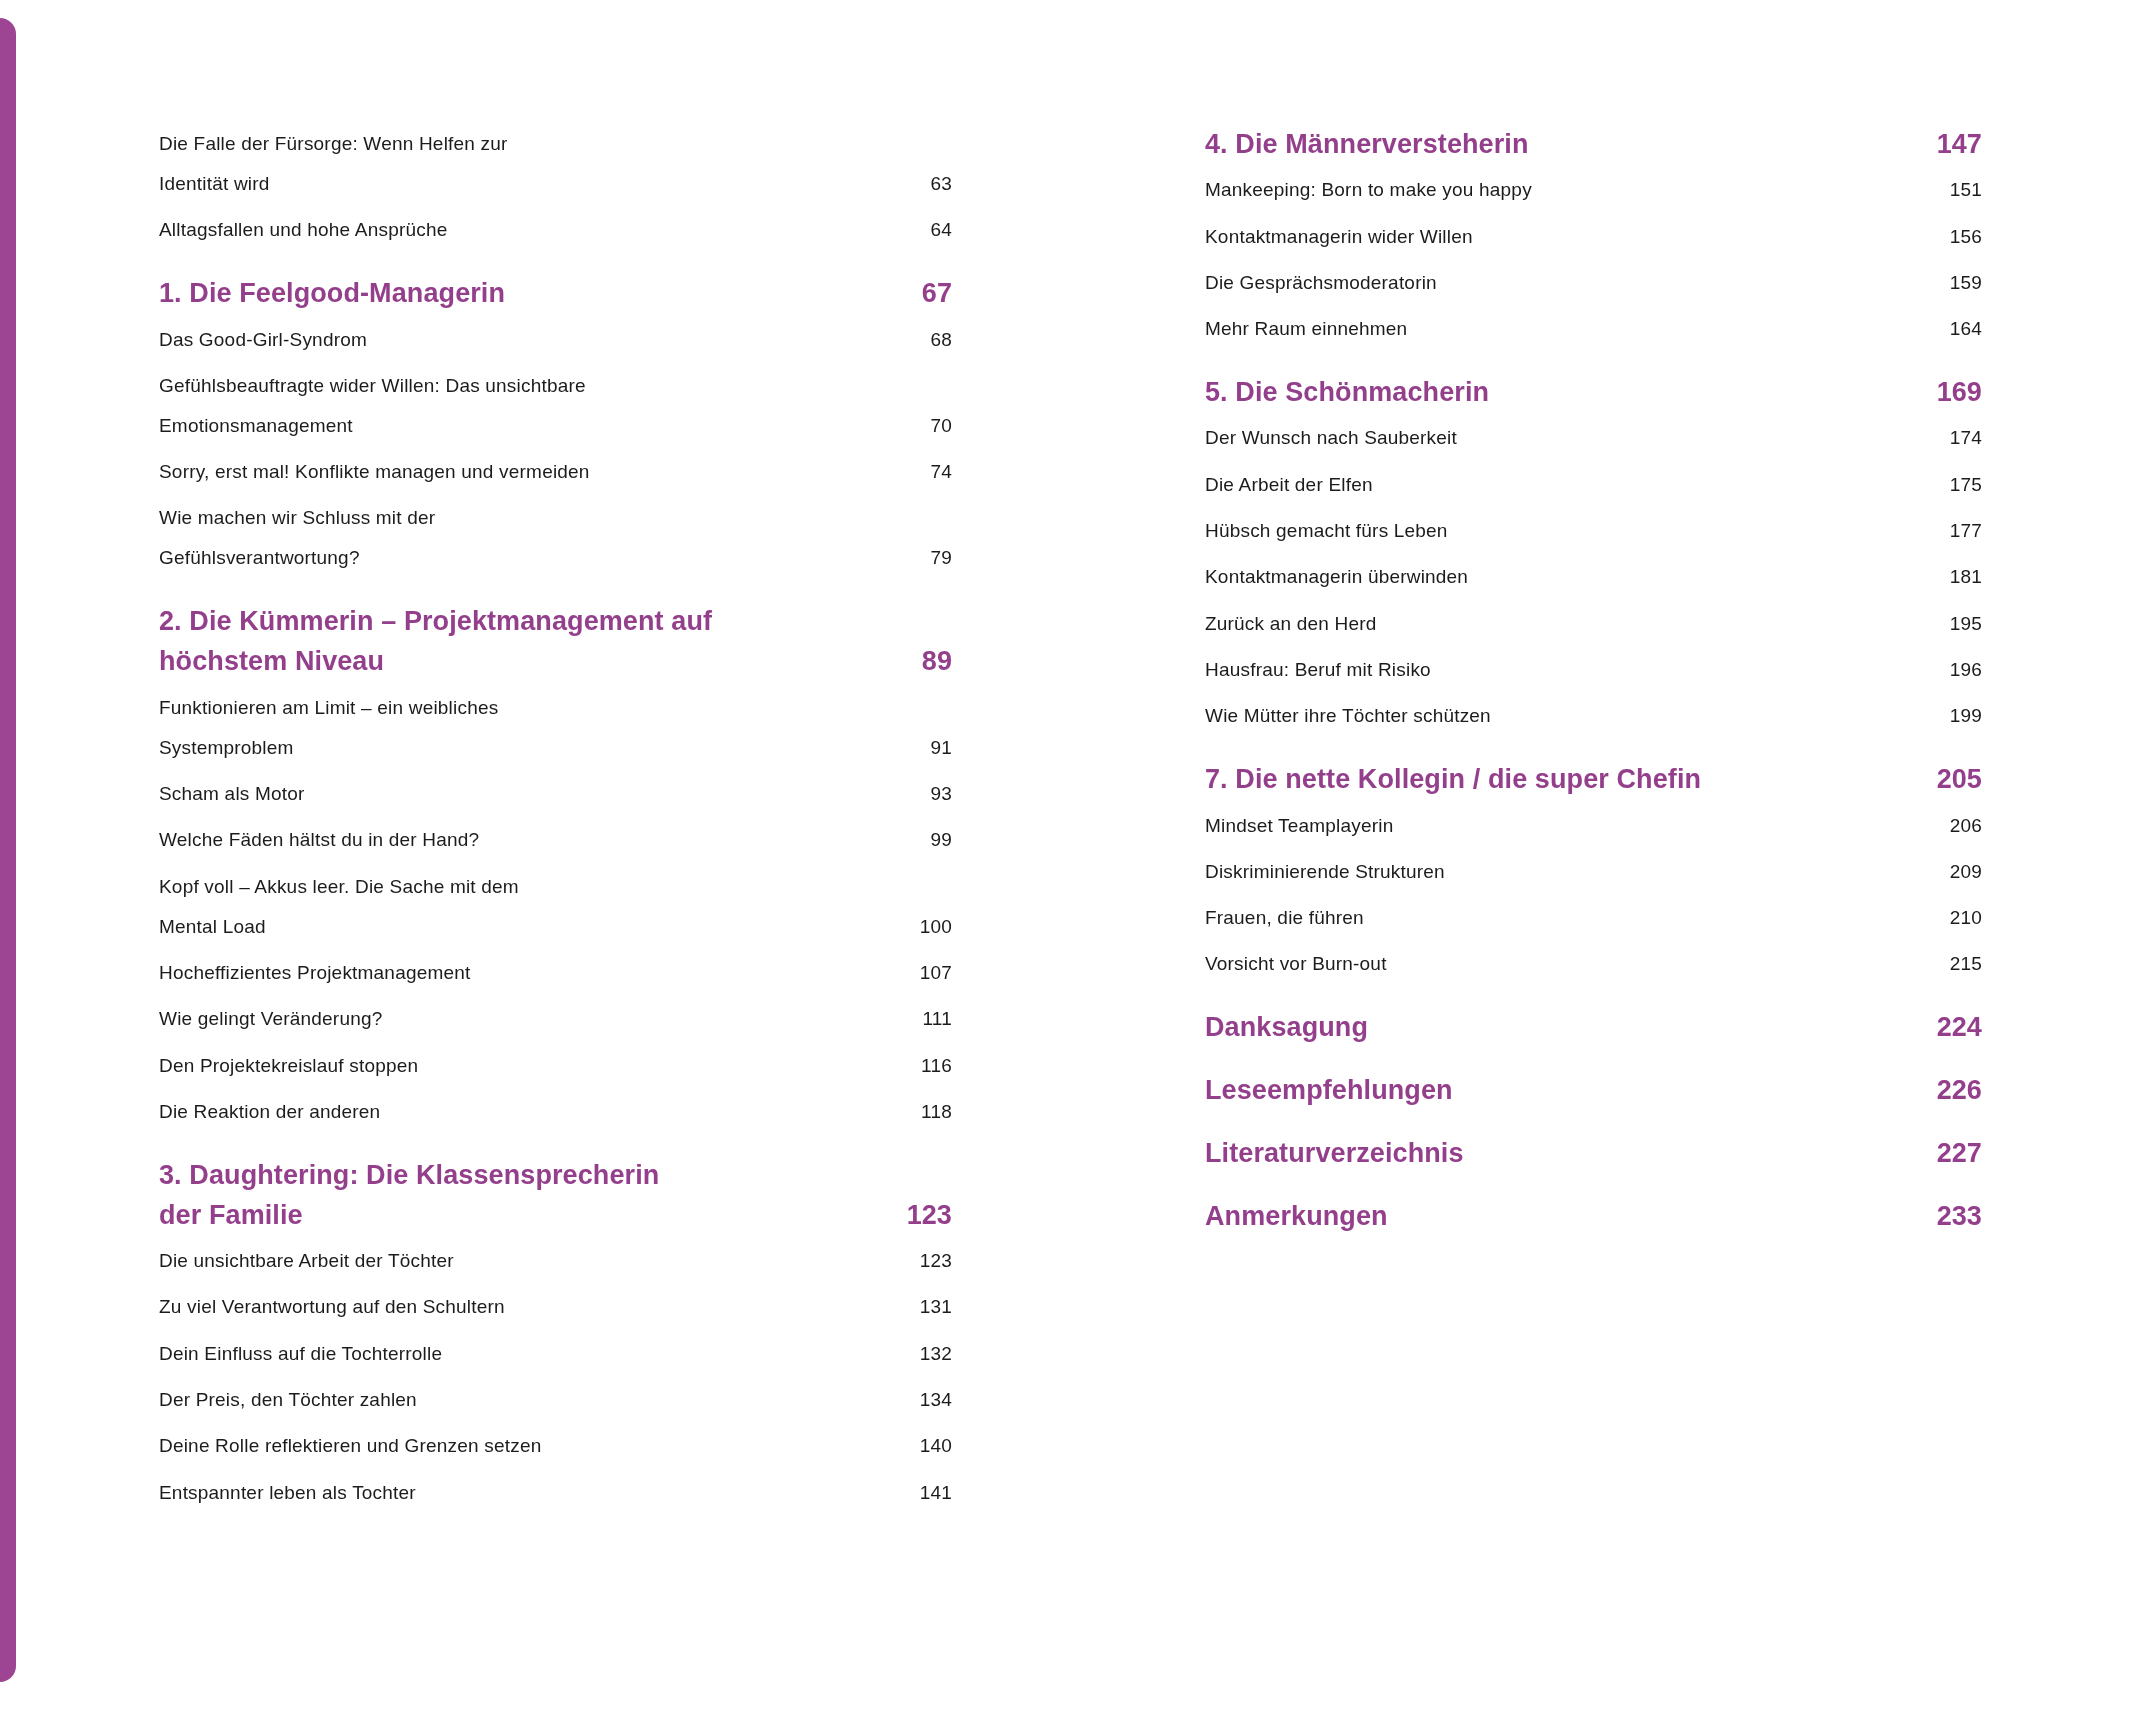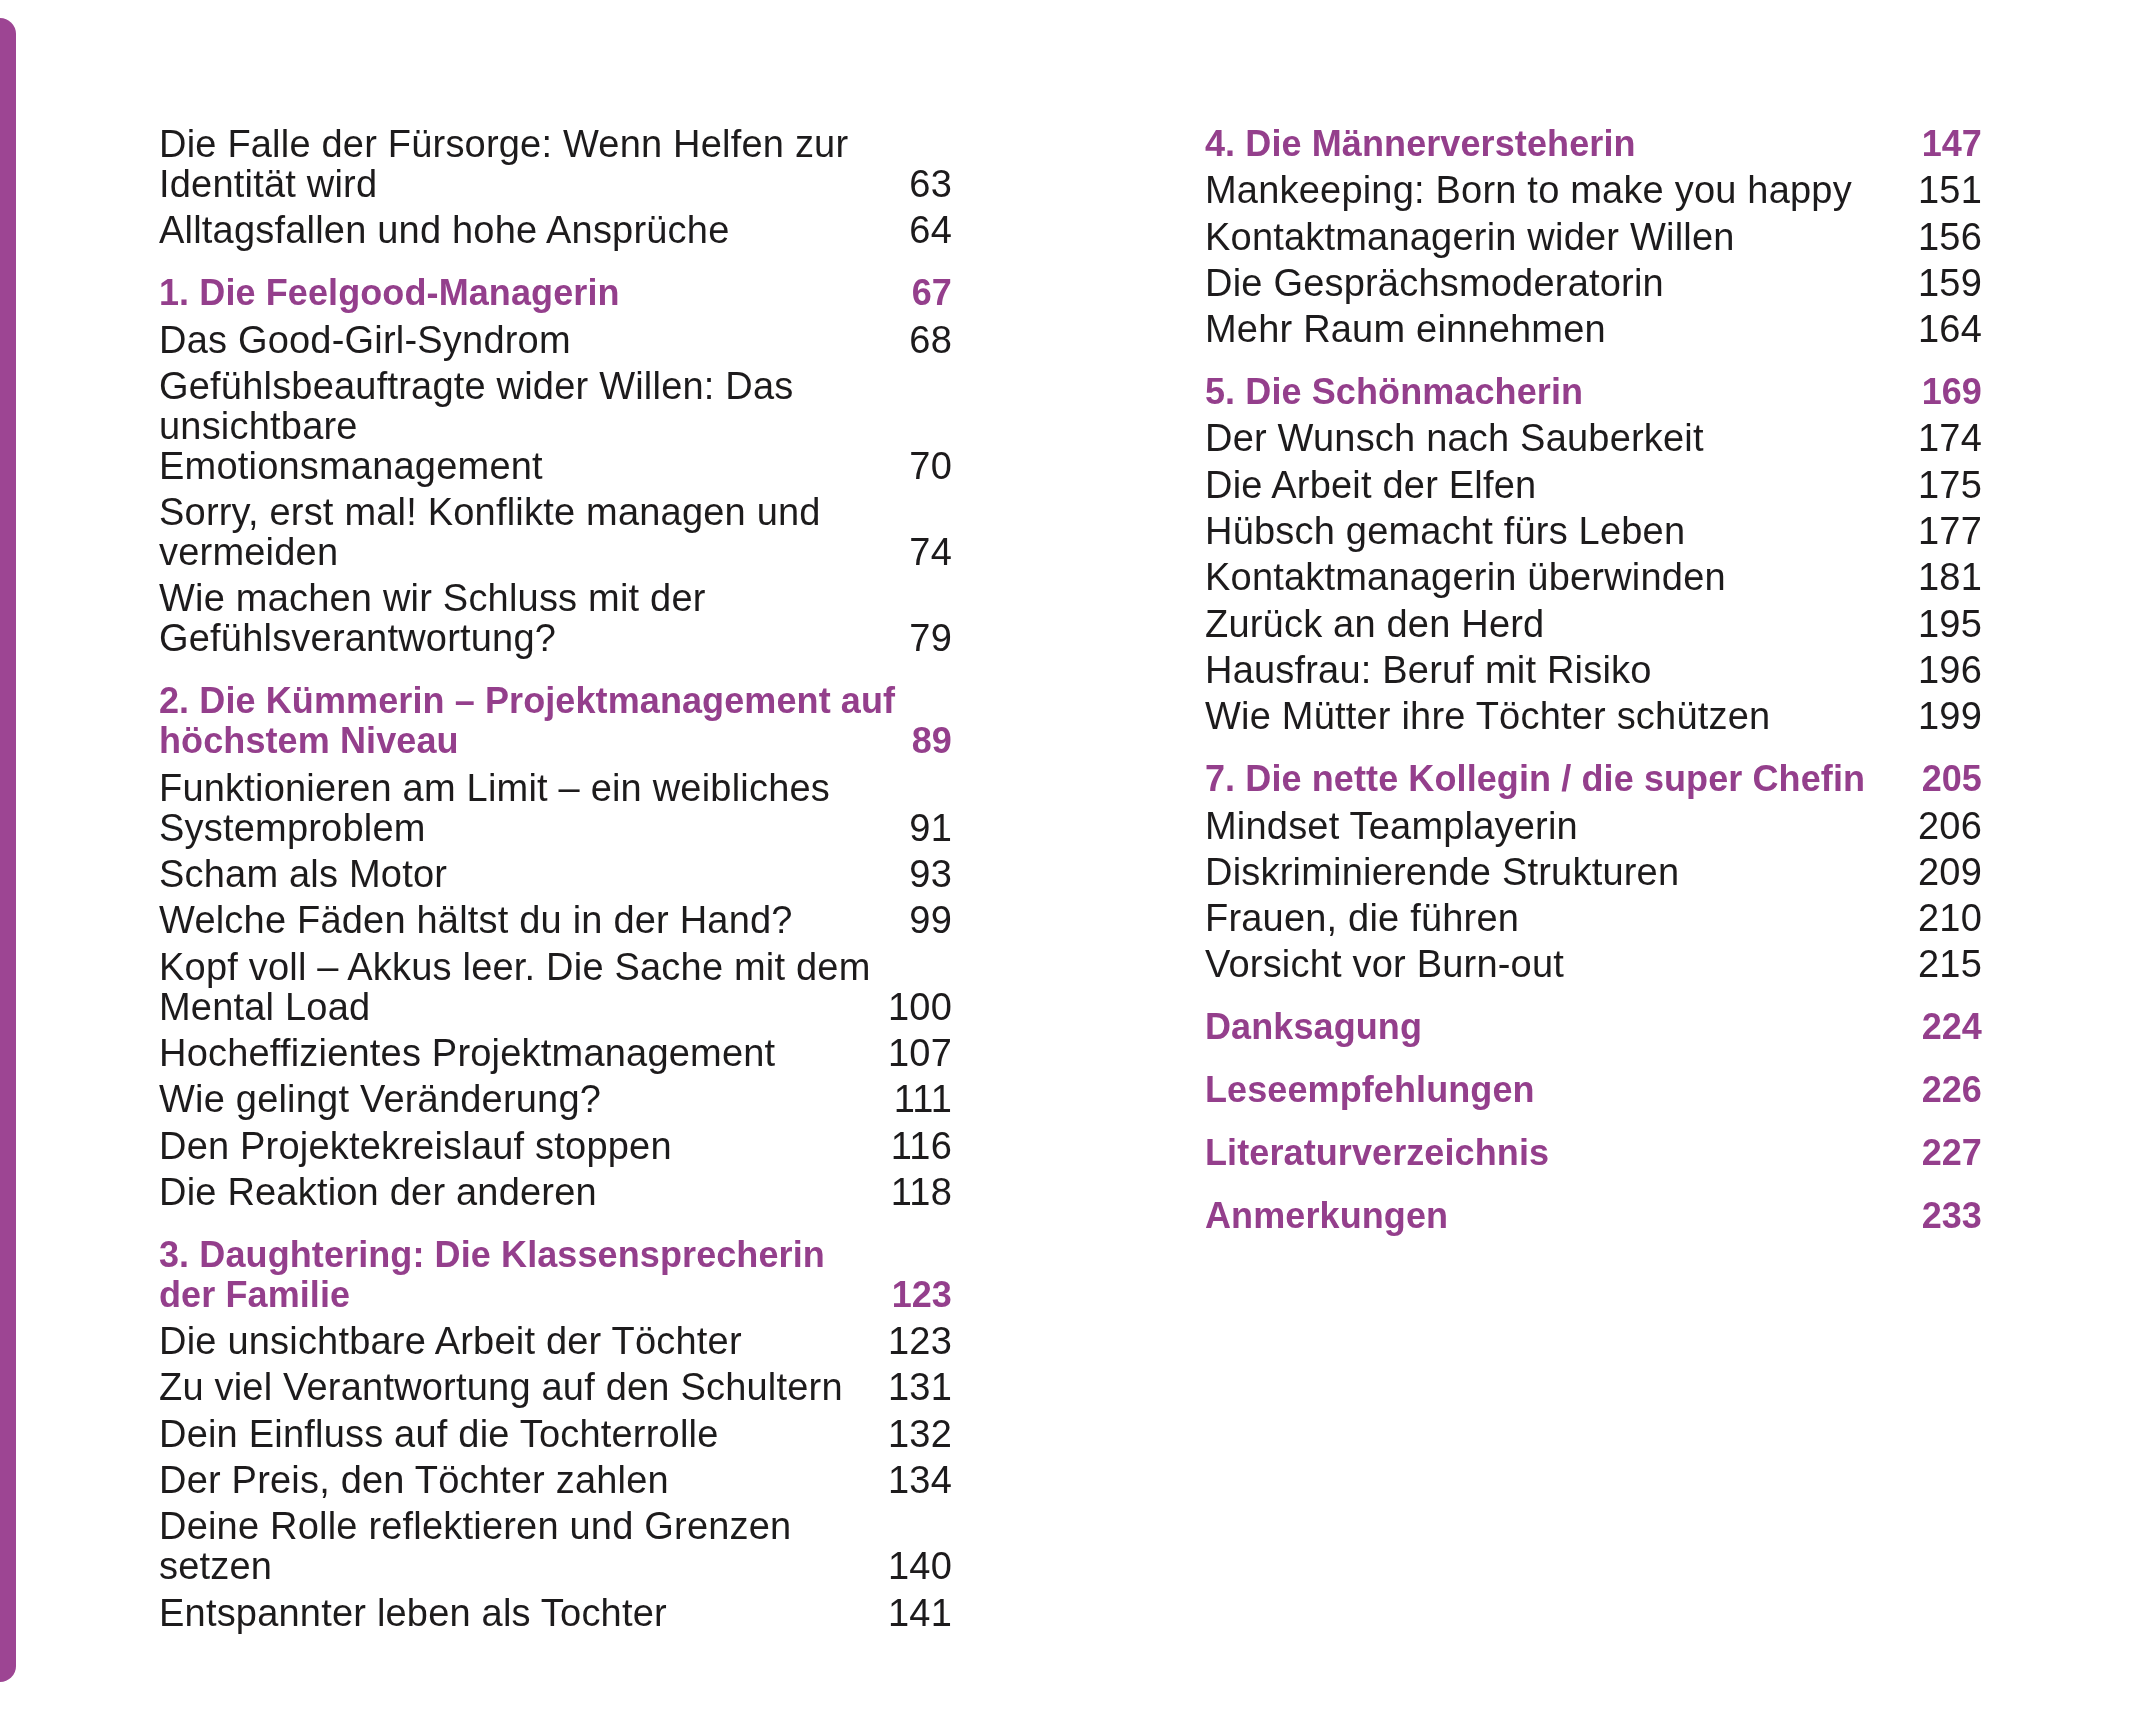--- a/index.html
+++ b/index.html
@@ -35,31 +35,31 @@
     position: absolute;
     top: 124px;
     display: flex;
     flex-direction: column;
   }
   .col-left  { left: 159px;  width: 793px; }
   .col-right { left: 1205px; width: 777px; }
   .row {
     display: flex;
     align-items: flex-end;
-    font-size: 38px;
+    font-size: 19px;
     line-height: 40px;
     letter-spacing: 0.2px;
     color: var(--body_text);
     margin-top: 6.3px;
   }
   .row:first-child { margin-top: 0; }
   .row.heading {
     margin-top: 23px;
     font-weight: bold;
-    font-size: 36px;
+    font-size: 27px;
     letter-spacing: 0.1px;
     color: var(--accent_heading);
   }
   .row.heading:first-child { margin-top: 0; }
   .title {
     flex: 1 1 auto;
     white-space: pre-line;
   }
   .pagenum {
     flex: 0 0 auto;

